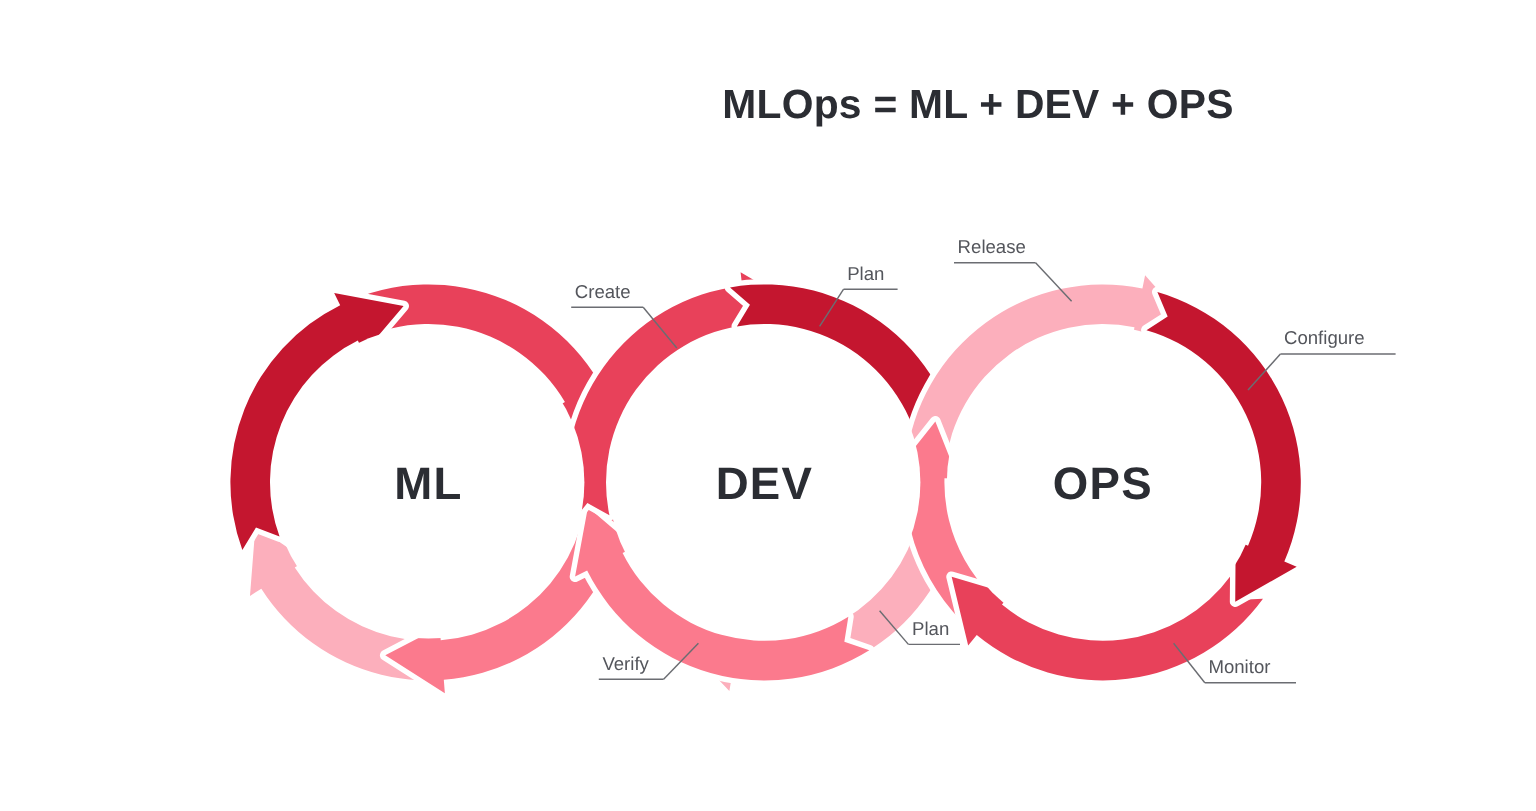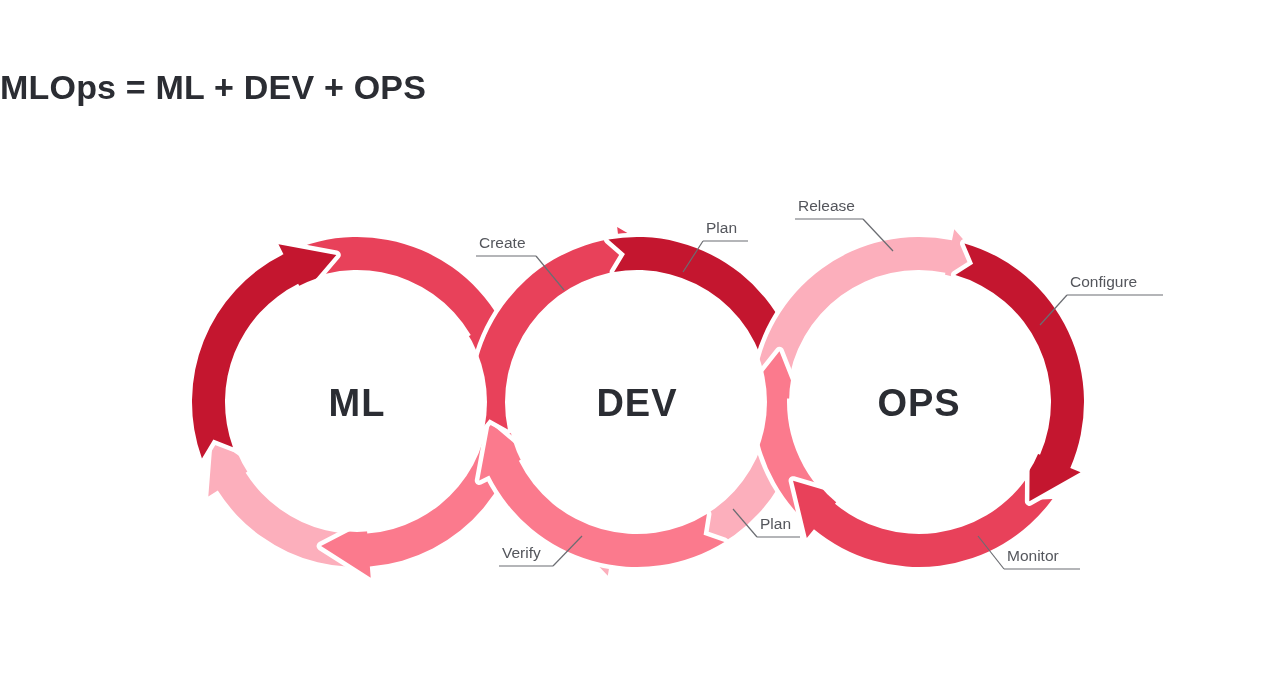--- a/index.html
+++ b/index.html
@@ -18,21 +18,21 @@
     position: relative;
     width: 1280px;
     height: 676px;
     background: #ffffff;
   }
   .title {
     position: absolute;
     top: 68px;
     left: 0;
     width: 1028px;
-    text-align: left;
+    text-align: right;
     font-size: 34px;
     font-weight: bold;
     color: #2b2d33;
     letter-spacing: 0.2px;
     font-family: "Liberation Sans", sans-serif;
   }
   svg#diagram {
     position: absolute;
     left: 0;
     top: 0;

